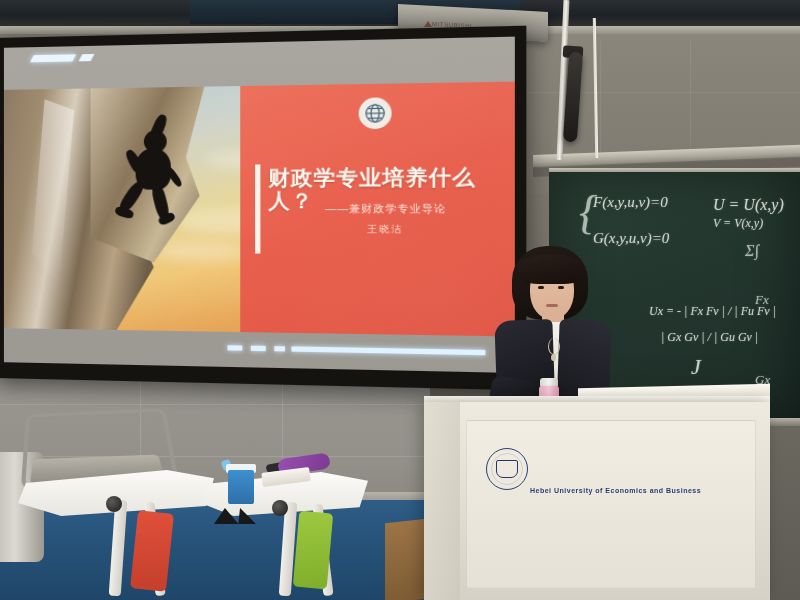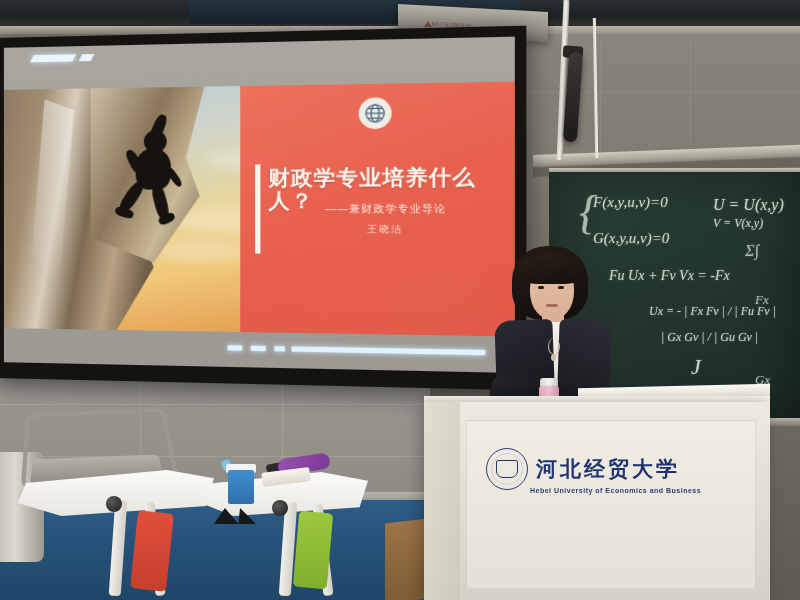--- a/index.html
+++ b/index.html
@@ -305,21 +305,20 @@
         </div>
       </div>
     </div>
   </div>
 
   <div class="board-top"></div>
   <div class="board">
     <div class="chalk" style="left:44px;top:22px;font-size:15px;">F(x,y,u,v)=0</div>
     <div class="chalk" style="left:44px;top:58px;font-size:15px;">G(x,y,u,v)=0</div>
     <div class="chalk" style="left:30px;top:14px;font-size:46px;opacity:.7;">{</div>
-    <div class="chalk" style="left:60px;top:96px;font-size:14px;">Fu Ux + Fv Vx = -Fx</div>
     <div class="chalk" style="left:164px;top:24px;font-size:16px;">U = U(x,y)</div>
     <div class="chalk" style="left:164px;top:44px;font-size:12px;">V = V(x,y)</div>
     <div class="chalk" style="left:100px;top:132px;font-size:12px;">Ux = - | Fx Fv |  / | Fu Fv |</div>
     <div class="chalk" style="left:112px;top:158px;font-size:12px;">| Gx Gv |  / | Gu Gv |</div>
     <div class="chalk" style="left:142px;top:182px;font-size:22px;">J</div>
     <div class="chalk" style="left:140px;top:210px;font-size:22px;">+</div>
     <div class="chalk" style="left:196px;top:70px;font-size:16px;opacity:.7;">Σ∫</div>
     <div class="chalk" style="left:206px;top:120px;font-size:13px;opacity:.7;">Fx</div>
     <div class="chalk" style="left:206px;top:200px;font-size:13px;opacity:.7;">Gx</div>
     <div class="chalk" style="left:4px;top:104px;font-size:11px;opacity:.55;">∂u</div>
@@ -347,21 +346,20 @@
   <div class="thermos"></div>
   <div class="podium-ledge"></div>
   <div class="podium-top"></div>
   <div class="podium"></div>
   <div class="podium-left"></div>
   <div class="podium-panel"></div>
   <div class="logo-row">
     <div class="crest">
       <div class="crest-mark"></div>
     </div>
-    <div class="uni-cn">河北经贸大学</div>
   </div>
   <div class="uni-en">Hebei University of Economics and Business</div>
 
   <div class="bin"></div>
   <div class="chairback"></div>
   <div class="chairseat"></div>
 
   <div class="deskA"></div>
   <div class="leg" style="left:112px;top:500px;width:12px;height:96px;transform:rotate(4deg);"></div>
   <div class="leg" style="left:150px;top:502px;width:10px;height:94px;transform:rotate(-7deg);"></div>

